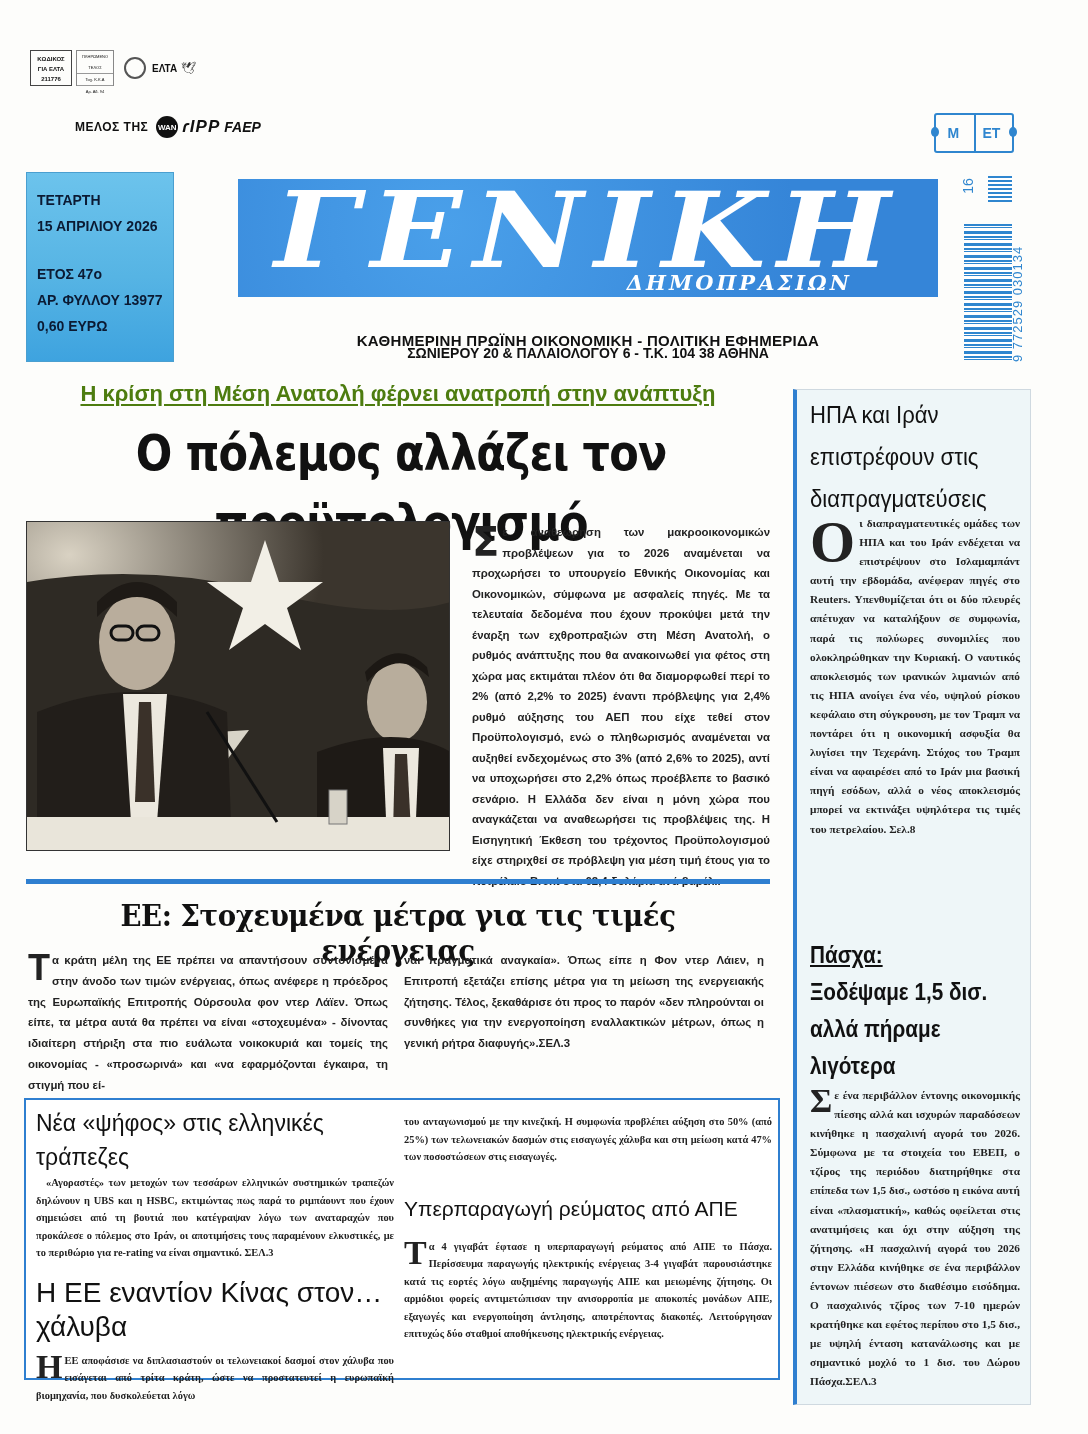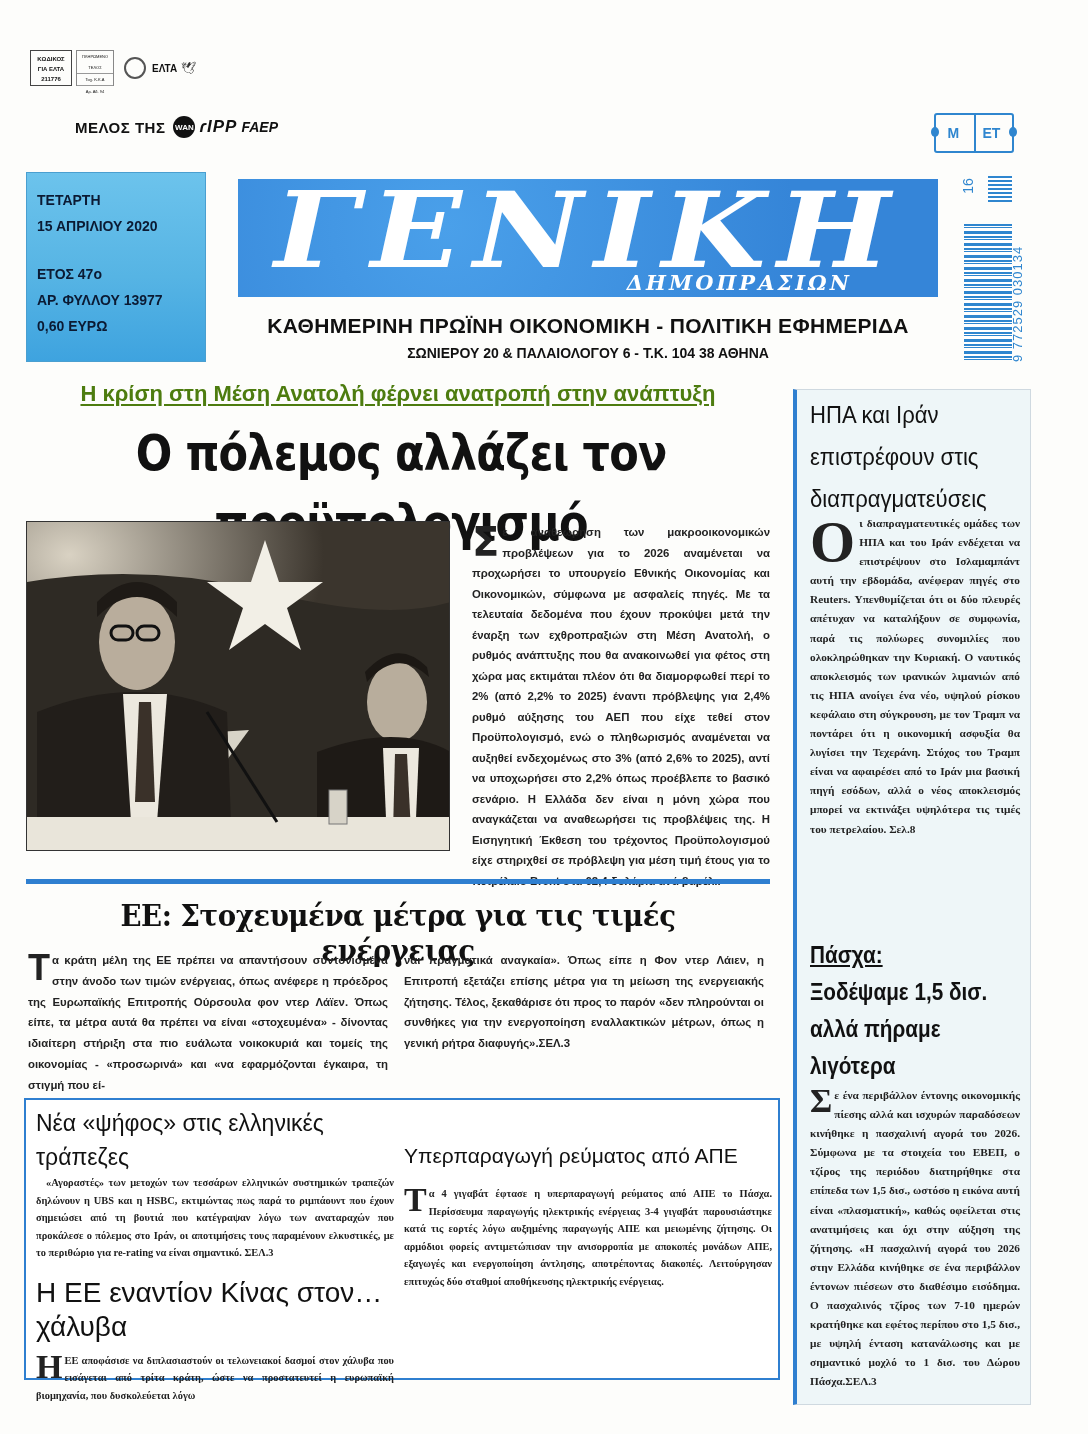--- a/index.html
+++ b/index.html
@@ -11,36 +11,36 @@
   .postal { left: 30px; top: 50px; display: flex; align-items: center; gap: 4px; }
   .postal-code { width: 42px; height: 36px; border: 1px solid #444; font-size: 6px; text-align: center; line-height: 10px; padding-top: 3px; font-weight: bold; }
   .postal-paid { width: 38px; height: 36px; border: 1px solid #888; font-size: 4px; display: flex; flex-direction: column; }
   .postal-paid div { flex: 1; border-bottom: 1px solid #999; text-align: center; line-height: 11px; }
   .postal-paid div:last-child { border-bottom: none; }
   .elta-seal { width: 22px; height: 22px; border: 2px solid #555; border-radius: 50%; margin-left: 6px; }
   .elta-text { font-size: 10px; font-weight: bold; margin-left: 2px; }
   .elta-bird { font-size: 12px; color: #333; }
 
   .member { left: 28px; top: 116px; display: flex; align-items: center; gap: 8px; }
-  .member-label { font-size: 15px; font-weight: bold; letter-spacing: 0.5px; padding-left: 47px; }
+  .member-label { font-size: 12px; font-weight: bold; letter-spacing: 0.5px; padding-left: 47px; }
   .member-logo { display: flex; align-items: center; gap: 4px; }
   .wan-logo { width: 22px; height: 22px; border-radius: 50%; background: #111; color: #fff; font-size: 8px; display: flex; align-items: center; justify-content: center; font-weight: bold; }
   .fipp { font-size: 17px; font-weight: bold; font-style: italic; letter-spacing: 1px; }
   .faep { font-size: 14px; font-weight: bold; font-style: italic; }
 
   
-  .datebox { left: 26px; top: 172px; width: 180px; height: 190px; background: linear-gradient(180deg, #6cc3ec 0%, #56b4e4 55%, #3ea3df 100%); padding: 14px 10px; border: 1px solid #4a9fd0; }
+  .datebox { left: 26px; top: 172px; width: 148px; height: 190px; background: linear-gradient(180deg, #6cc3ec 0%, #56b4e4 55%, #3ea3df 100%); padding: 14px 10px; border: 1px solid #4a9fd0; }
   .datebox div { font-weight: bold; color: #0b1a33; font-size: 14px; line-height: 26px; }
   .datebox .gap { height: 22px; }
 
   
   .masthead { left: 238px; top: 179px; width: 700px; height: 118px; background: #3d8fe0; background-image: radial-gradient(circle at 30% 40%, #4aa0ea 0, #3585d8 70%); }
   .mast-title { position: absolute; left: 70px; top: -2px; width: 560px; text-align: center; font-family: "DejaVu Serif", serif; font-weight: bold; font-style: italic; font-size: 104px; color: #fff; letter-spacing: 10px; line-height: 108px; transform: scaleX(1.15); }
   .mast-sub { position: absolute; right: 86px; bottom: 2px; font-family: "DejaVu Serif", serif; font-weight: bold; font-style: italic; font-size: 21px; color: #fff; letter-spacing: 3px; }
-  .tagline { left: 236px; top: 314px; width: 704px; text-align: center; font-size: 21px; font-weight: bold; letter-spacing: 0.3px; }
+  .tagline { left: 236px; top: 332px; width: 704px; text-align: center; font-size: 15px; font-weight: bold; letter-spacing: 0.3px; }
   .address { left: 236px; top: 345px; width: 704px; text-align: center; font-size: 14px; font-weight: bold; }
 
   
   .met { left: 934px; top: 113px; width: 80px; height: 40px; border: 2px solid #2f86cf; border-radius: 3px; display: flex; align-items: center; justify-content: space-around; color: #2f86cf; font-weight: bold; font-size: 14px; }
   .met .dot-l, .met .dot-r { position: absolute; top: 12px; width: 8px; height: 10px; background: #2f86cf; border-radius: 50%; }
   .met .dot-l { left: -5px; } .met .dot-r { right: -5px; }
   .met .spine { position: absolute; left: 38px; top: 0; width: 2px; height: 38px; background: #2f86cf; }
   .issue-num { left: 960px; top: 178px; font-size: 14px; color: #2f86cf; transform: rotate(-90deg); }
   .small-bars { left: 988px; top: 176px; width: 24px; height: 26px; background: repeating-linear-gradient(180deg, #2f86cf 0 2px, #fff 2px 4px); }
   .barcode { left: 964px; top: 224px; width: 48px; height: 136px; background: repeating-linear-gradient(180deg, #2f86cf 0 2px, #fff 2px 3px, #2f86cf 3px 4px, #fff 4px 7px, #2f86cf 7px 10px, #fff 10px 12px); }
@@ -111,21 +111,21 @@
   <span class="member-label">ΜΕΛΟΣ ΤΗΣ</span>
   <span class="member-logo">
     <span class="wan-logo">WAN</span>
     <span class="fipp">ɾIPP</span>
     <span class="faep">FAEP</span>
   </span>
 </div>
 
 <div class="abs datebox">
   <div>ΤΕΤΑΡΤΗ</div>
-  <div>15 ΑΠΡΙΛΙΟΥ 2020</div>
+  <div>15 ΑΠΡΙΛΙΟΥ 2026</div>
   <div class="gap"></div>
   <div>ΕΤΟΣ 47ο</div>
   <div>ΑΡ. ΦΥΛΛΟΥ 13977</div>
   <div>0,60 ΕΥΡΩ</div>
 </div>
 
 <div class="abs masthead">
   <div class="mast-title">ΓΕΝΙΚΗ</div>
   <div class="mast-sub">ΔΗΜΟΠΡΑΣΙΩΝ</div>
 </div>
@@ -195,20 +195,21 @@
 <div class="abs bottom-box"></div>
 <div class="abs bb-left">
   <div class="sans-h">Νέα «ψήφος» στις ελληνικές τράπεζες</div>
   <div class="serif-body bb-l-body">«Αγοραστές» των μετοχών των τεσσάρων ελληνικών συστημικών τραπεζών δηλώνουν η UBS και η HSBC, εκτιμώντας πως παρά το ριμπάουντ που έχουν σημειώσει από τη βουτιά που κατέγραψαν λόγω των αναταραχών που προκάλεσε ο πόλεμος στο Ιράν, οι αποτιμήσεις τους παραμένουν ελκυστικές, με το περιθώριο για re-rating να είναι σημαντικό. ΣΕΛ.3</div>
   <div class="sans-h bb-l-h2">Η ΕΕ εναντίον Κίνας στον… χάλυβα</div>
   <div class="serif-body bb-l-body2">
     <span class="dropcap-serif">Η</span><span>ΕΕ αποφάσισε να διπλασιαστούν οι τελωνειακοί δασμοί στον χάλυβα που εισάγεται από τρίτα κράτη, ώστε να προστατευτεί η ευρωπαϊκή βιομηχανία, που δυσκολεύεται λόγω</span>
   </div>
 </div>
 <div class="abs bb-right">
+  <div class="serif-body">του ανταγωνισμού με την κινεζική. Η συμφωνία προβλέπει αύξηση στο 50% (από 25%) των τελωνειακών δασμών στις εισαγωγές χάλυβα και στη μείωση κατά 47% των ποσοστώσεων στις εισαγωγές.</div>
   <div class="sans-h bb-r-h2">Υπερπαραγωγή ρεύματος από ΑΠΕ</div>
   <div class="serif-body bb-r-body2">
     <span class="dropcap-serif">Τ</span><span>α 4 γιγαβάτ έφτασε η υπερπαραγωγή ρεύματος από ΑΠΕ το Πάσχα. Περίσσευμα παραγωγής ηλεκτρικής ενέργειας 3-4 γιγαβάτ παρουσιάστηκε κατά τις εορτές λόγω αυξημένης παραγωγής ΑΠΕ και μειωμένης ζήτησης. Οι αρμόδιοι φορείς αντιμετώπισαν την ανισορροπία με αποκοπές μονάδων ΑΠΕ, εξαγωγές και ενεργοποίηση άντλησης, αποτρέποντας διακοπές. Λειτούργησαν επιτυχώς δύο σταθμοί αποθήκευσης ηλεκτρικής ενέργειας.</span>
   </div>
 </div>
 
 <div class="abs sidebar"></div>
 <div class="abs sb-h1">ΗΠΑ και Ιράν επιστρέφουν στις διαπραγματεύσεις</div>
 <div class="abs sb-body sb-body1">
   <span class="dropcap-o">Ο</span><span>ι διαπραγματευτικές ομάδες των ΗΠΑ και του Ιράν ενδέχεται να επιστρέψουν στο Ισλαμαμπάντ αυτή την εβδομάδα, ανέφεραν πηγές στο Reuters. Υπενθυμίζεται ότι οι δύο πλευρές απέτυχαν να καταλήξουν σε συμφωνία, παρά τις πολύωρες συνομιλίες που ολοκληρώθηκαν την Κυριακή. Ο ναυτικός αποκλεισμός των ιρανικών λιμανιών από τις ΗΠΑ ανοίγει ένα νέο, υψηλού ρίσκου κεφάλαιο στη σύγκρουση, με τον Τραμπ να ποντάρει ότι η οικονομική ασφυξία θα λυγίσει την Τεχεράνη. Στόχος του Τραμπ είναι να αφαιρέσει από το Ιράν μια βασική πηγή εσόδων, αλλά ο νέος αποκλεισμός μπορεί να εκτινάξει υψηλότερα τις τιμές του πετρελαίου. Σελ.8</span>

